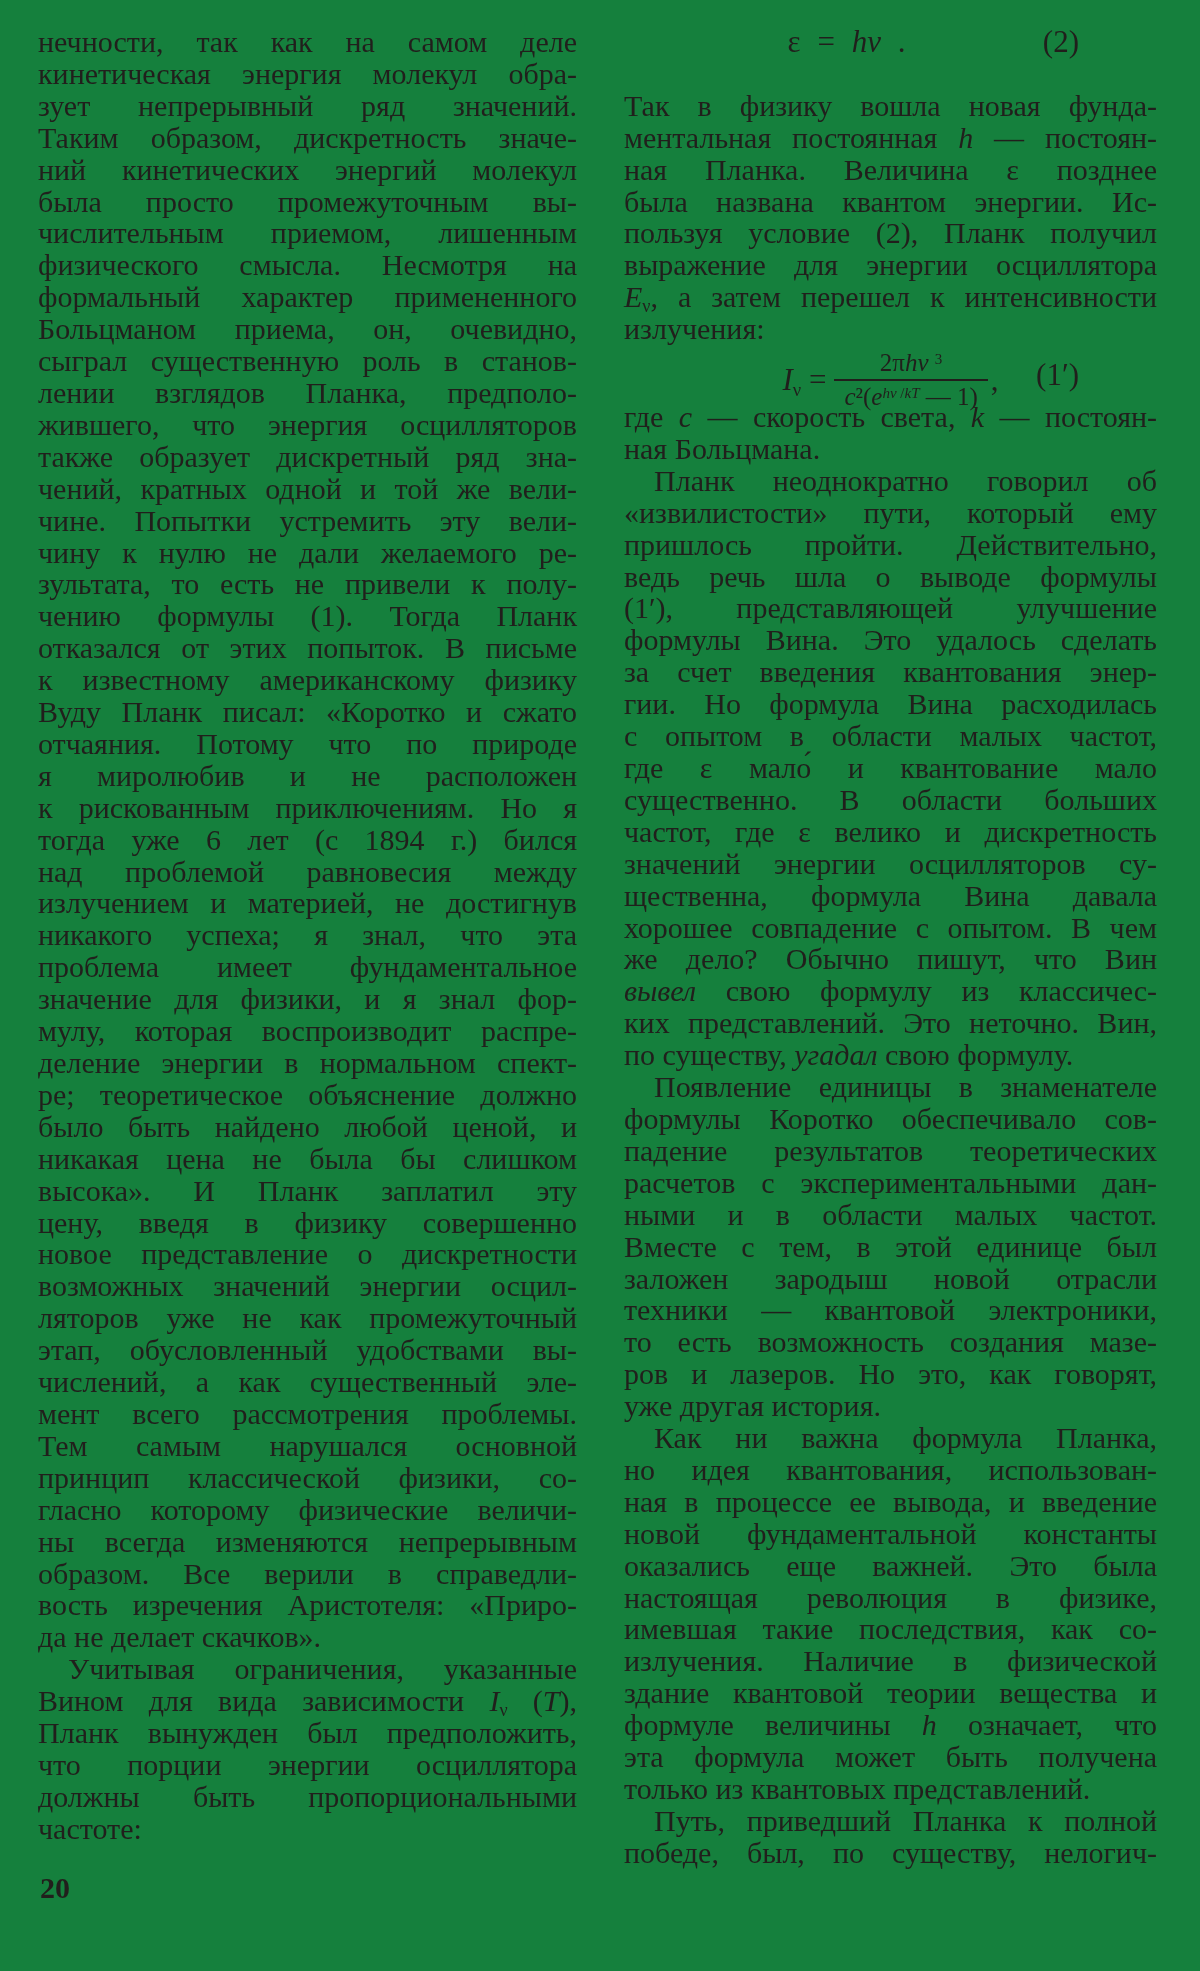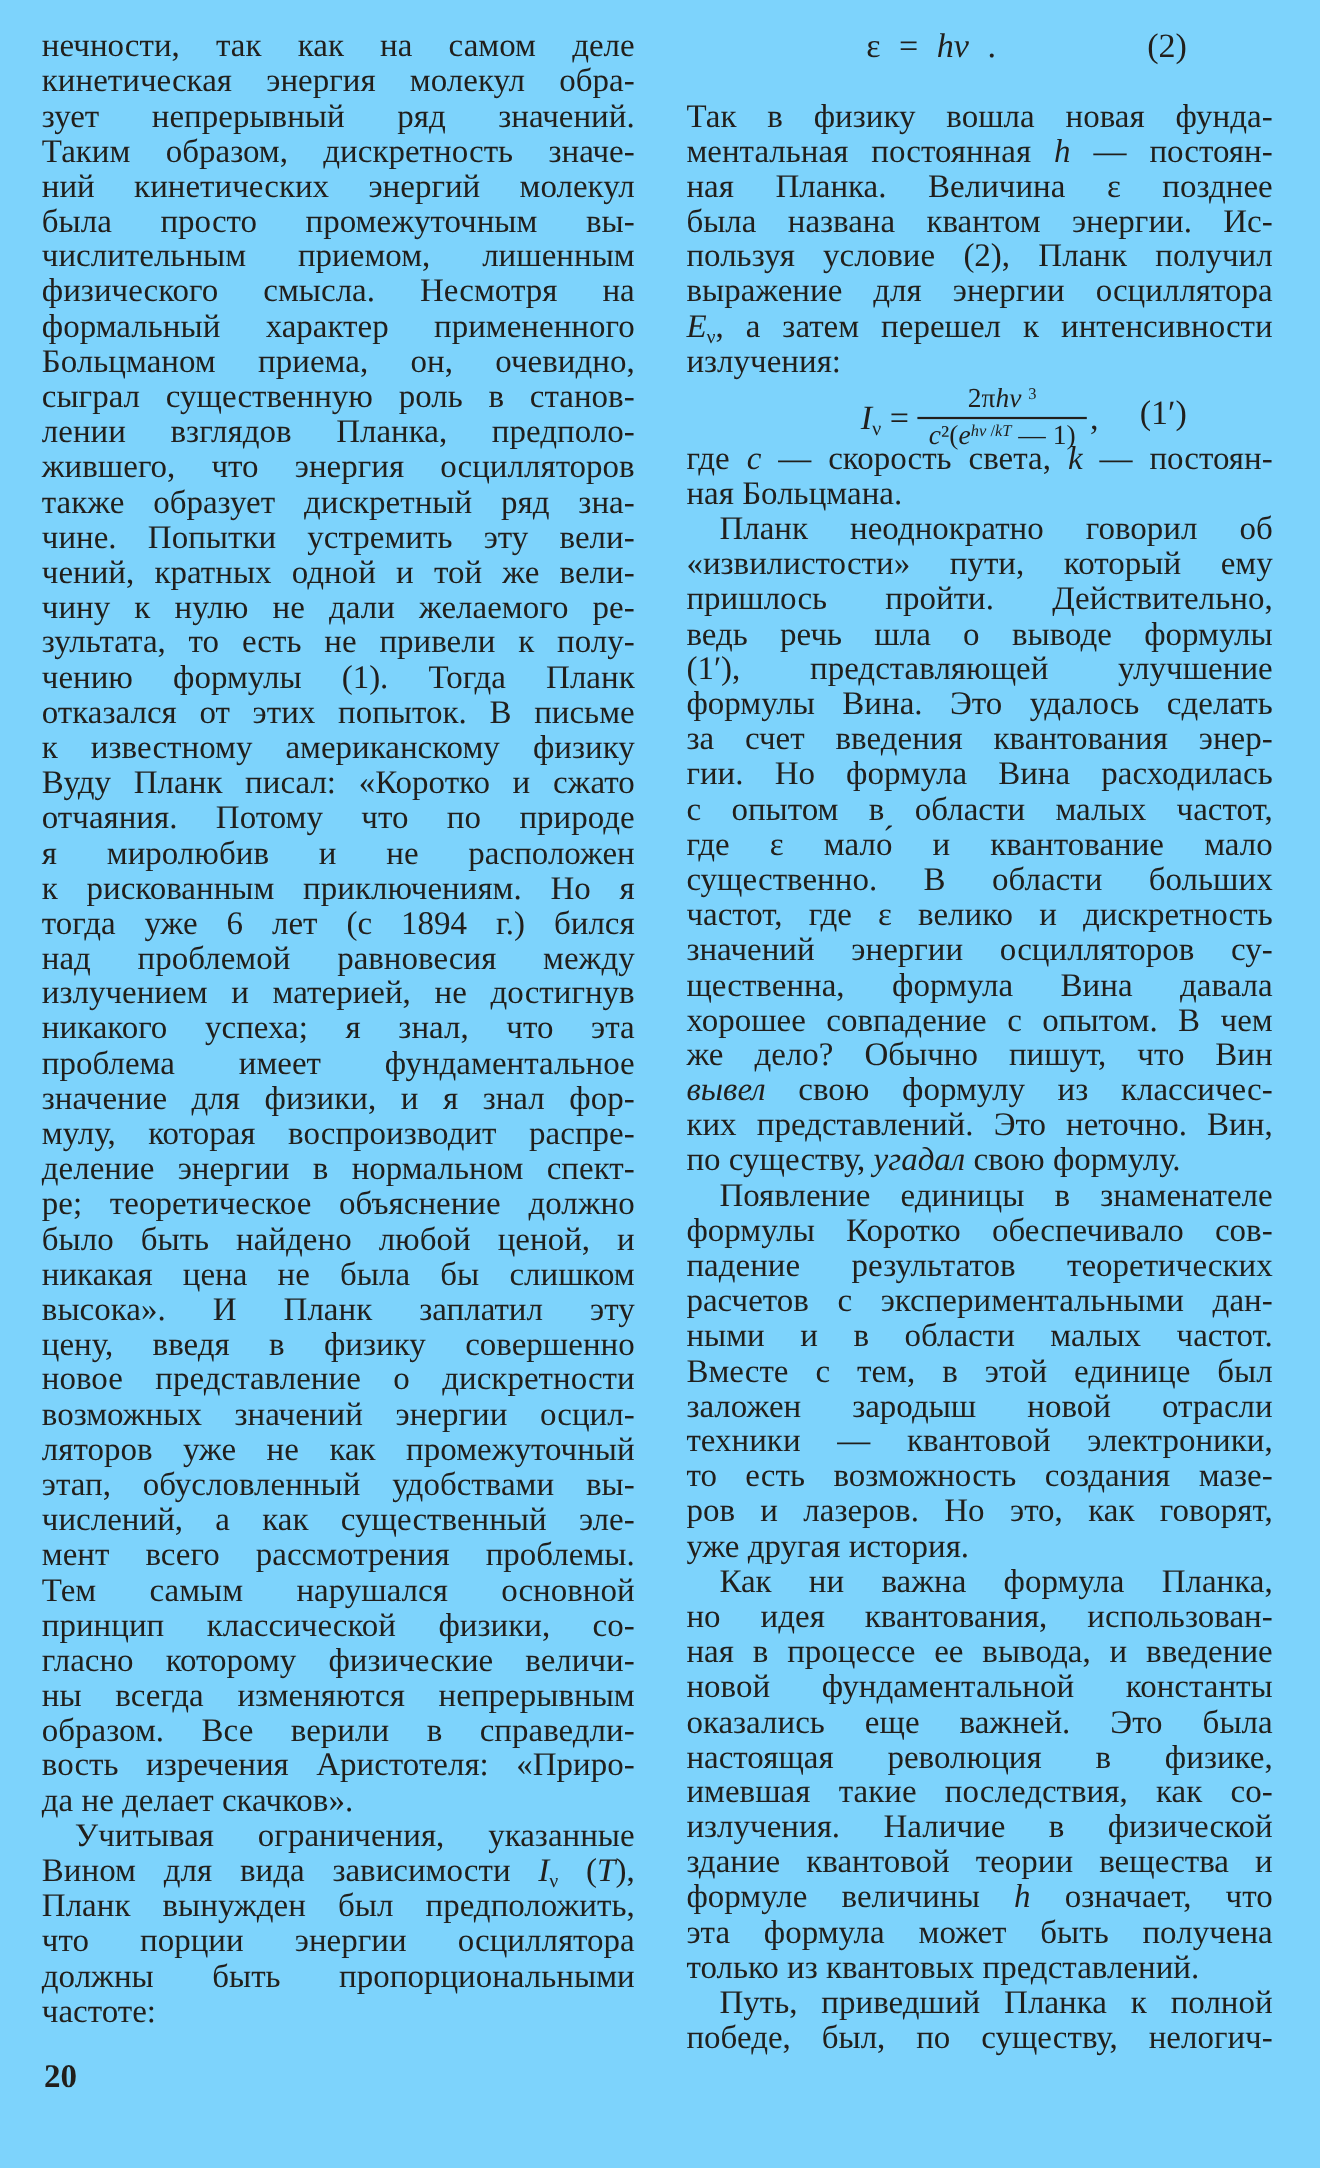--- a/index.html
+++ b/index.html
@@ -3,21 +3,21 @@
 <meta charset="utf-8">
 <style>
   html,body { margin:0; padding:0; }
   body {
     width:1200px; height:1971px;
     background:#efeee9;
     font-family:"Liberation Serif", serif;
   }
   .page {
     position:relative; width:1200px; height:1971px;
-    background:#7dd3fc;
+    background:#15803d;
     color:#211f1c;
     overflow:hidden;
   }
   .col { position:absolute; top:26px; }
   .col-left  { left:38px;  width:539px; }
   .col-right { left:624px; width:533px; }
 
   .para { margin:0; }
   .line {
     font-size:30px;
@@ -85,22 +85,22 @@
         <div class="line">ний кинетических энергий молекул</div>
         <div class="line">была просто промежуточным вы-</div>
         <div class="line">числительным приемом, лишенным</div>
         <div class="line">физического смысла. Несмотря на</div>
         <div class="line">формальный характер примененного</div>
         <div class="line">Больцманом приема, он, очевидно,</div>
         <div class="line">сыграл существенную роль в станов-</div>
         <div class="line">лении взглядов Планка, предполо-</div>
         <div class="line">жившего, что энергия осцилляторов</div>
         <div class="line">также образует дискретный ряд зна-</div>
+        <div class="line">чений, кратных одной и той же вели-</div>
         <div class="line">чине. Попытки устремить эту вели-</div>
-        <div class="line">чений, кратных одной и той же вели-</div>
         <div class="line">чину к нулю не дали желаемого ре-</div>
         <div class="line">зультата, то есть не привели к полу-</div>
         <div class="line">чению формулы (1). Тогда Планк</div>
         <div class="line">отказался от этих попыток. В письме</div>
         <div class="line">к известному американскому физику</div>
         <div class="line">Вуду Планк писал: «Коротко и сжато</div>
         <div class="line">отчаяния. Потому что по природе</div>
         <div class="line">я миролюбив и не расположен</div>
         <div class="line">к рискованным приключениям. Но я</div>
         <div class="line">тогда уже 6 лет (с 1894 г.) бился</div>

